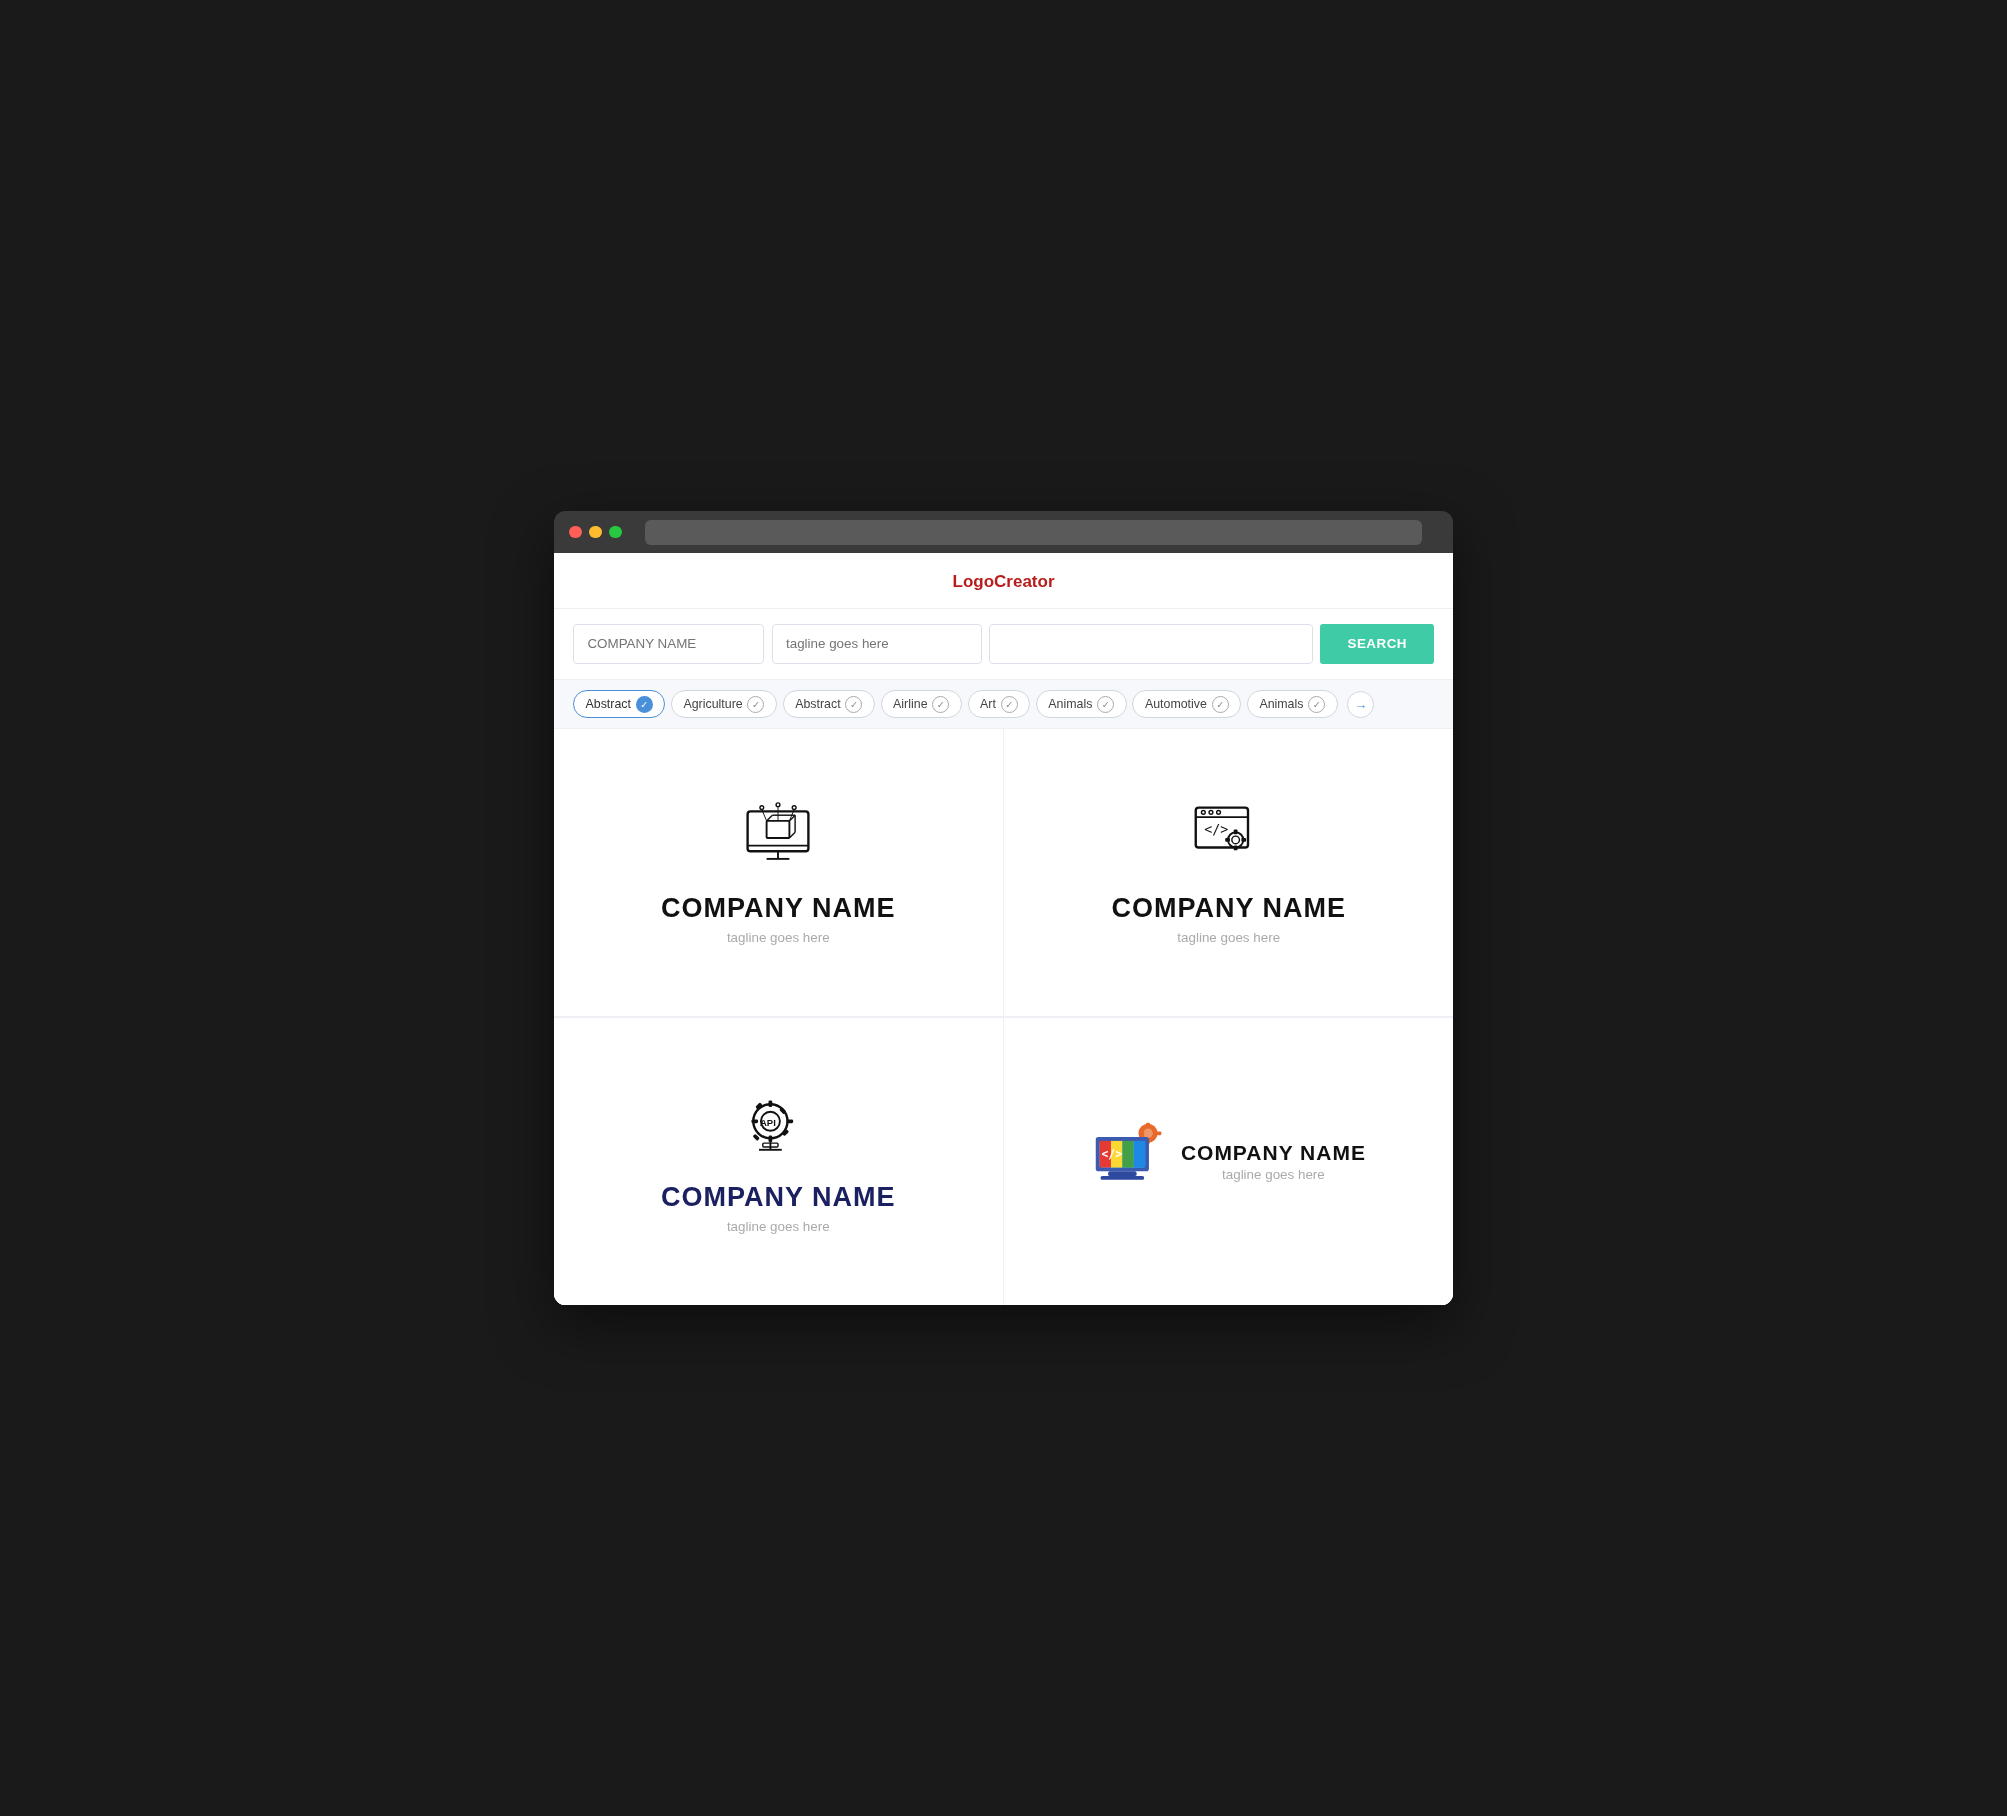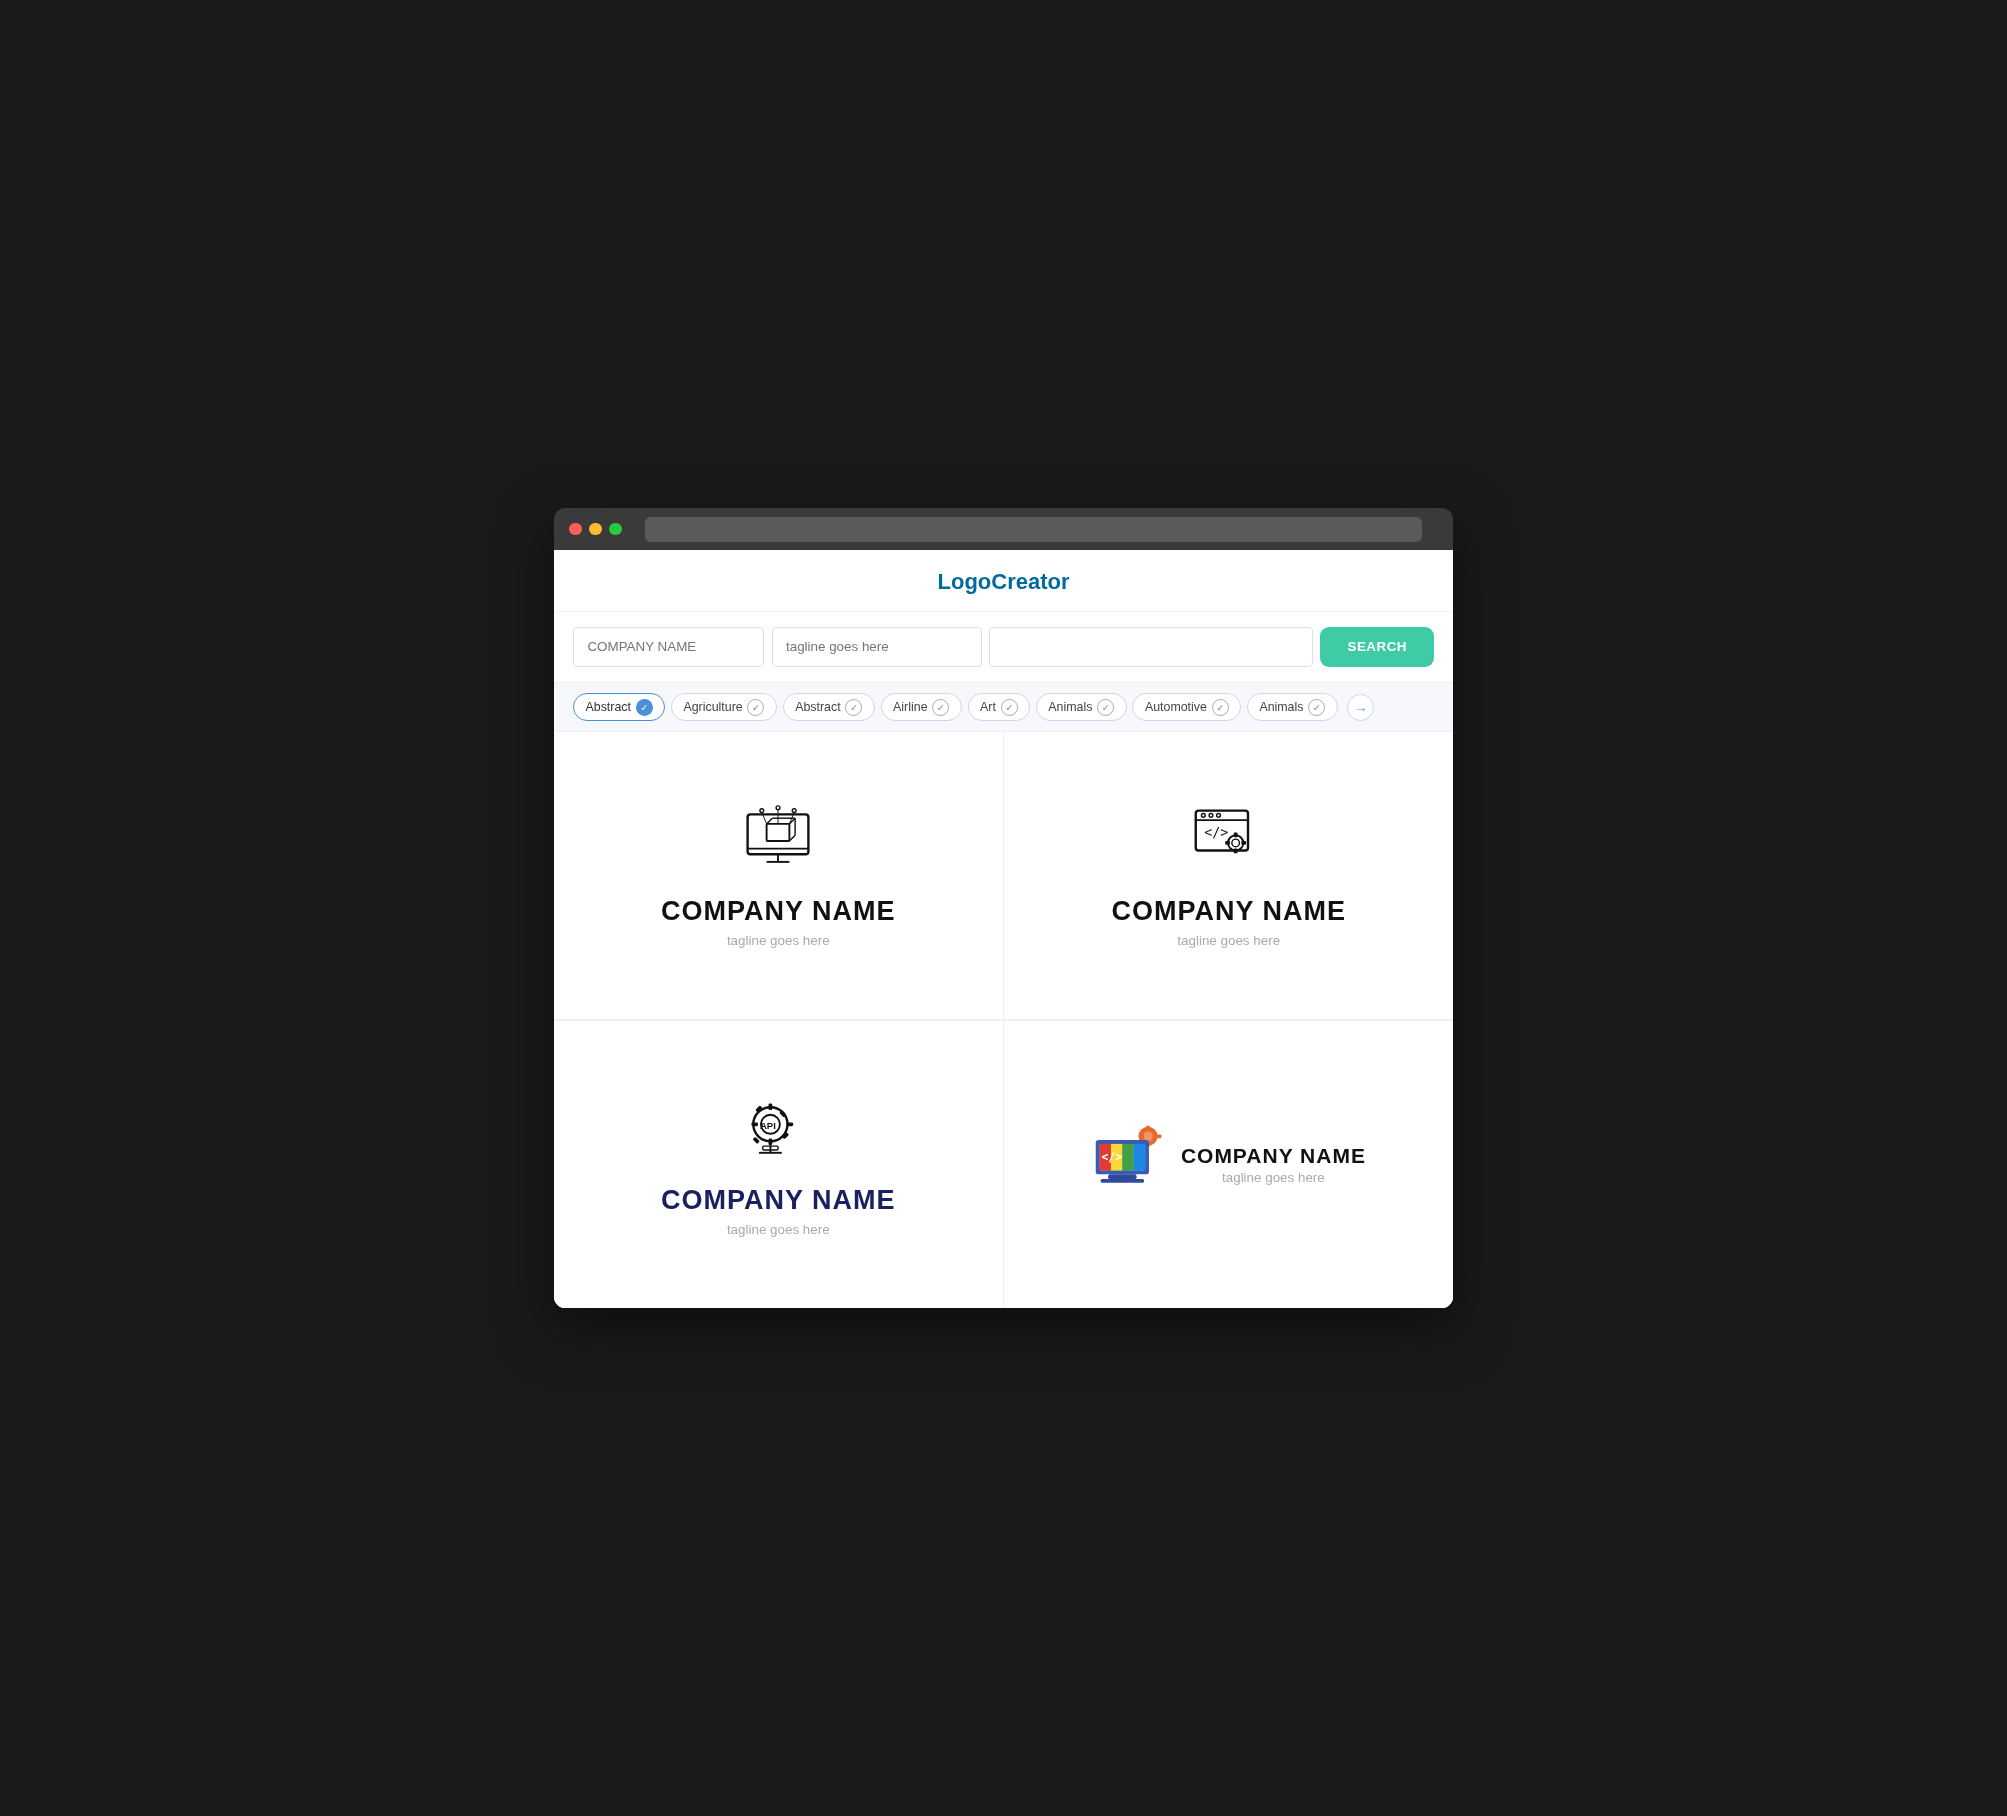--- a/index.html
+++ b/index.html
@@ -43,23 +43,23 @@
     .app-content {
       background: #ffffff;
       padding: 0;
     }
     .app-header {
       text-align: center;
       padding: 19px 0 15.3px;
       border-bottom: 1px solid #f0f0f0;
     }
     .app-title {
-      font-size: 22px;
+      font-size: 17px;
       font-weight: 700;
-      color: #0369a1;
+      color: #b91c1c;
     }
     .search-bar {
       display: flex;
       align-items: center;
       gap: 0;
       padding: 15.3px 19px;
       background: #fff;
       border-bottom: 1px solid #eef0f4;
     }
     .search-input {
@@ -73,21 +73,21 @@
     }
     .search-input.company { width: 191px; margin-right: 7.6px; }
     .search-input.tagline { width: 210px; margin-right: 7.6px; }
     .search-input.extra { flex: 1; margin-right: 7.6px; }
     .search-button {
       height: 40px;
       padding: 0 27px;
       background: #3ecba5;
       color: #fff;
       border: none;
-      border-radius: 9px;
+      border-radius: 3px;
       font-size: 13.4px;
       font-weight: 700;
       letter-spacing: 0.5px;
       cursor: pointer;
     }
     .filter-bar {
       display: flex;
       align-items: flex-end;
       gap: 5.7px;
       padding: 9.6px 19px;

